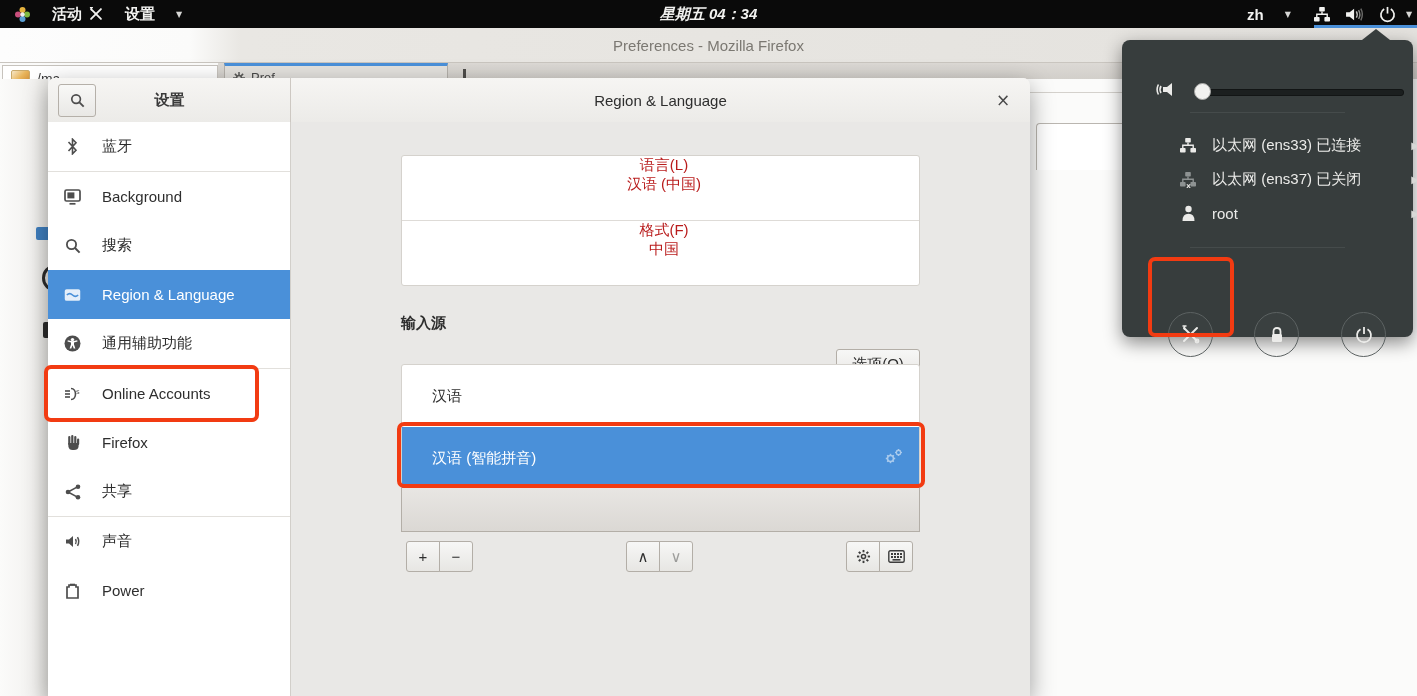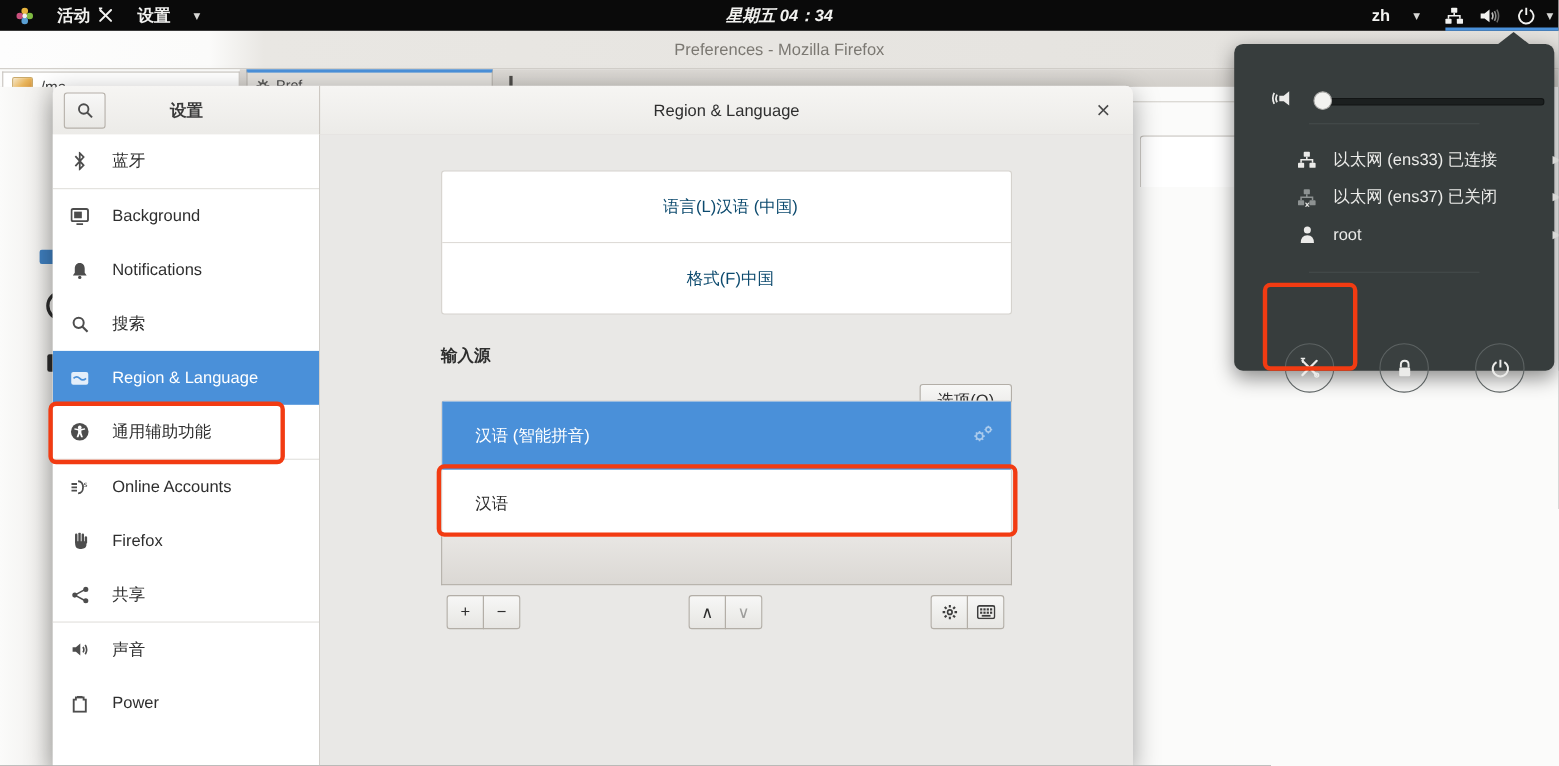--- a/index.html
+++ b/index.html
@@ -60,22 +60,22 @@
      border-right:1px solid #d2cfca;box-sizing:border-box;overflow:hidden;}
   .sb-item{position:relative;height:49px;display:flex;align-items:center;gap:21px;
      padding-left:16px;font-size:15px;color:#2e2e2e;}
   .sb-item.selected{background:#4a90d9;color:#ffffff;}
   .sb-sep{height:1px;background:#e2e0dc;margin:0;}
   .sb-ic{width:17px;height:17px;flex:0 0 auto;display:flex;align-items:center;justify-content:center;}
   
   #panel{position:absolute;left:243px;top:44px;width:739px;height:574px;background:#e9e8e6;}
   .rows{position:absolute;left:110px;width:519px;background:#fff;border:1px solid #d5d2cd;
         border-radius:3px;box-sizing:border-box;}
-  .prow{height:64px;display:flex;align-items:center;justify-content:center;
-        padding:0 23px 0 30px;font-size:15px;color:#0c4a6e;}
+  .prow{height:64px;display:flex;align-items:center;justify-content:flex-start;
+        padding:0 23px 0 30px;font-size:15px;color:#b91c1c;flex-direction:column;}
   .prow + .prow{border-top:1px solid #dedbd7;}
   #is-label{position:absolute;left:110px;top:192px;font-size:15px;font-weight:bold;color:#2e2e2e;}
   .gbtn{border:1px solid #b3aea7;border-radius:3px;background:linear-gradient(#f7f7f6,#e7e6e3);
         color:#2e2e2e;font-size:15px;display:flex;align-items:center;justify-content:center;box-sizing:border-box;margin-top:46px;}
   #opt-btn{position:absolute;left:545px;top:181px;width:84px;height:31px;}
   #src-list{position:absolute;left:110px;top:242px;width:519px;border:1px solid #d5d2cd;
         border-radius:3px 3px 0 0;box-sizing:border-box;background:#fff;}
   .src-row{height:62px;display:flex;align-items:center;justify-content:space-between;
         padding:0 16px 0 30px;font-size:15px;color:#2e2e2e;}
   .src-row.selected{background:#4a90d9;color:#ffffff;}
@@ -188,29 +188,20 @@
           <svg width="17" height="16" viewBox="0 0 17 16">
               <rect x="1" y="1" width="15" height="11" rx="1.5" fill="none" stroke="#4d4d4d" stroke-width="1.7"></rect>
               <rect x="3.4" y="3.4" width="7" height="6" fill="#4d4d4d"></rect>
               <line x1="5.5" y1="14.8" x2="11.5" y2="14.8" stroke="#4d4d4d" stroke-width="1.7"></line>
             </svg>
         </span>
         <span>Background</span>
       </div>
       <div class="sb-item">
         <span class="sb-ic">
-          <svg width="15" height="16" viewBox="0 0 15 16">
-              <path d="M7.5 1 C4.4 1 3 3.3 3 6 L3 10 L1.2 12.5 L13.8 12.5 L12 10 L12 6 C12 3.3 10.6 1 7.5 1 Z" fill="#4d4d4d"></path>
-              <circle cx="7.5" cy="14.2" r="1.5" fill="#4d4d4d"></circle>
-            </svg>
-        </span>
-        <span>Notifications</span>
-      </div>
-      <div class="sb-item">
-        <span class="sb-ic">
           <svg width="16" height="16" viewBox="0 0 16 16">
               <circle cx="6.5" cy="6.5" r="4.6" fill="none" stroke="#4d4d4d" stroke-width="1.8"></circle>
               <line x1="10" y1="10" x2="14.6" y2="14.6" stroke="#4d4d4d" stroke-width="2"></line>
             </svg>
         </span>
         <span>搜索</span>
       </div>
       <div class="sb-item selected">
         <span class="sb-ic">
           <svg width="18" height="14" viewBox="0 0 18 14">
@@ -308,20 +299,23 @@
           <span>中国</span>
         </div>
       </div>
 
       <div id="is-label">输入源</div>
       <div id="opt-btn" class="gbtn">
         <span>选项(O)</span>
       </div>
 
       <div id="src-list">
+        <div class="src-row">
+          <span>汉语</span>
+        </div>
         <div class="src-row selected">
           <span>汉语 (智能拼音)</span>
           <span>
             <svg width="19" height="17" viewBox="0 0 19 17" opacity="0.65">
               <g fill="#dce9f7">
                   <circle cx="6.5" cy="10.5" r="3" fill="none" stroke="#dce9f7" stroke-width="1.6"></circle>
               <g stroke="#dce9f7" stroke-width="1.5">
                     <line x1="6.5" y1="5.8" x2="6.5" y2="7.6"></line>
                     <line x1="6.5" y1="13.4" x2="6.5" y2="15.2"></line>
                     <line x1="1.8" y1="10.5" x2="3.6" y2="10.5"></line>
@@ -335,23 +329,20 @@
               <g stroke="#dce9f7" stroke-width="1.2">
                     <line x1="14.5" y1="1" x2="14.5" y2="2.3"></line>
                     <line x1="14.5" y1="6.7" x2="14.5" y2="8"></line>
                     <line x1="11" y1="4.5" x2="12.3" y2="4.5"></line>
                     <line x1="16.7" y1="4.5" x2="18" y2="4.5"></line>
                   </g>
                 </g>
             </svg>
           </span>
         </div>
-        <div class="src-row">
-          <span>汉语</span>
-        </div>
       </div>
 
       <div id="src-toolbar">
         <div class="gbtn tbtn l" style="left:4px;">
           <span>+</span>
         </div>
         <div class="gbtn tbtn r" style="left:38px;">
           <span>−</span>
         </div>
         <div class="gbtn tbtn l" style="left:224px;font-family:'DejaVu Sans',sans-serif;">

